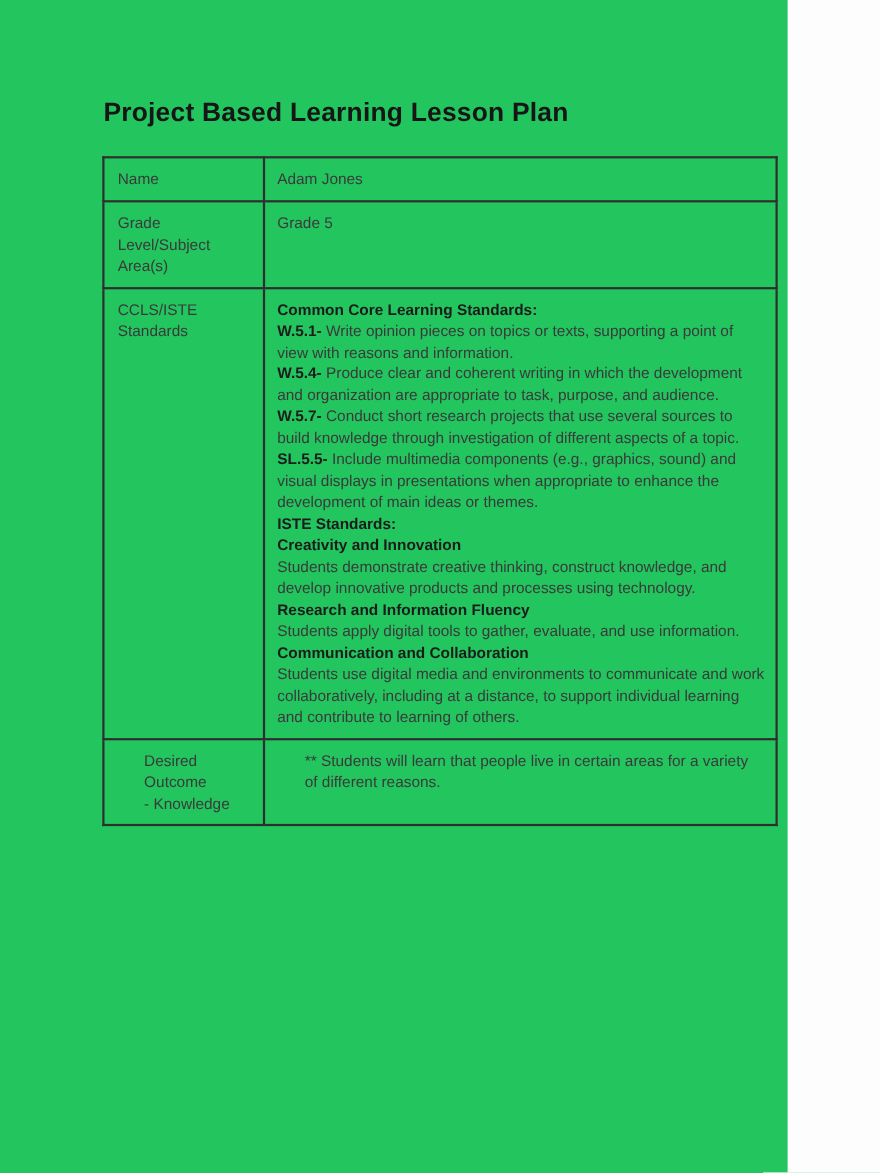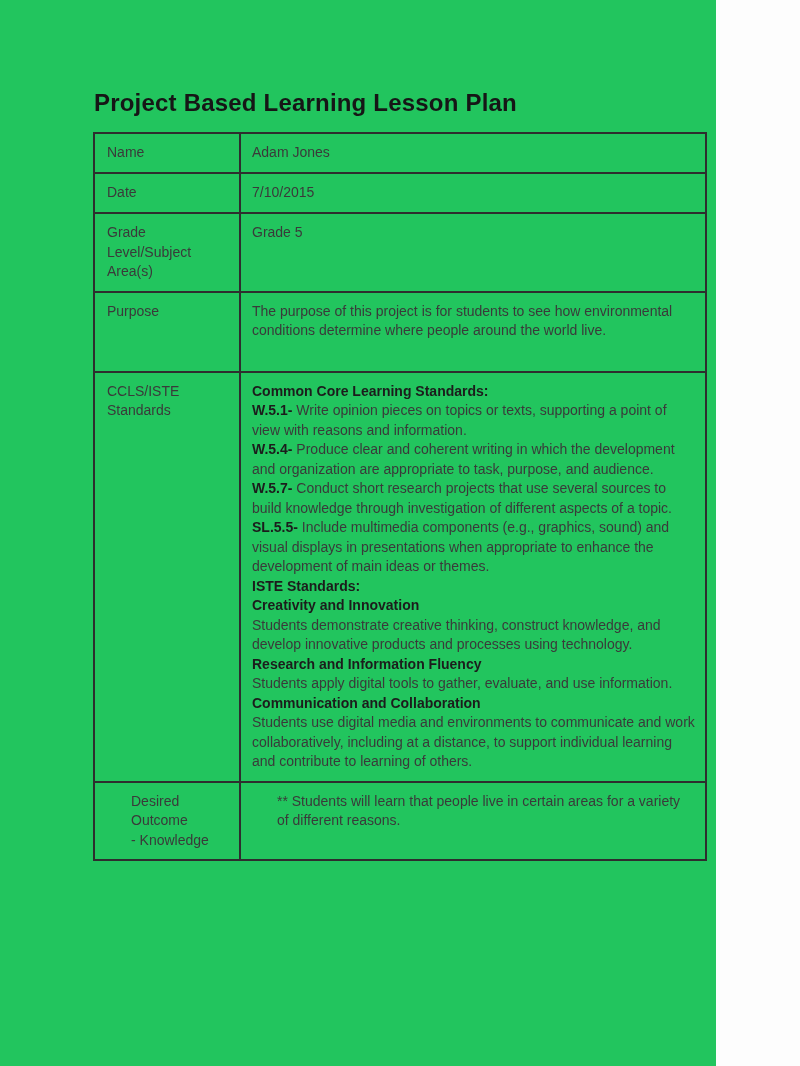--- a/index.html
+++ b/index.html
@@ -22,21 +22,21 @@
     margin: 0;
     font-size: 24px;
     line-height: 30px;
     font-weight: bold;
     letter-spacing: 0.2px;
     color: #161616;
   }
   table.plan-table {
     position: absolute;
     left: 93px;
-    top: 132px;
+    top: 142px;
     width: 612px;
     border-collapse: collapse;
     table-layout: fixed;
   }
   table.plan-table td {
     border: 2px solid #2e2e2e;
     vertical-align: top;
     box-sizing: border-box;
     font-size: 14px;
     line-height: 19.5px;
@@ -66,38 +66,26 @@
   <h1 class="doc-title">Project Based Learning Lesson Plan</h1>
 
   <table class="plan-table">
     <tbody>
         <tr class="row-0">
           <td class="label-cell">Name</td>
           <td class="content-cell">
             <div class="para"><span>Adam Jones</span></div>
           </td>
         </tr>
-        <tr class="row-1">
-          <td class="label-cell">Date</td>
-          <td class="content-cell">
-            <div class="para"><span>7/10/2015</span></div>
-          </td>
-        </tr>
         <tr class="row-3">
           <td class="label-cell">Grade
 Level/Subject
 Area(s)</td>
           <td class="content-cell">
             <div class="para"><span>Grade 5</span></div>
-          </td>
-        </tr>
-        <tr class="row-4">
-          <td class="label-cell">Purpose</td>
-          <td class="content-cell">
-            <div class="para"><span>The purpose of this project is for students to see how environmental conditions determine where people around the world live.</span></div>
           </td>
         </tr>
         <tr class="row-5">
           <td class="label-cell">CCLS/ISTE
 Standards</td>
           <td class="content-cell">
             <div class="para"><span class="seg-b seg-u">Common Core Learning Standards:</span></div>
             <div class="para"><span class="seg-b">W.5.1-</span><span> Write opinion pieces on topics or texts, supporting a point of view with reasons and information.</span></div>
             <div class="para"><span class="seg-b">W.5.4-</span><span> Produce clear and coherent writing in which the development and organization are appropriate to task, purpose, and audience.</span></div>
             <div class="para"><span class="seg-b">W.5.7-</span><span> Conduct short research projects that use several sources to build knowledge through investigation of different aspects of a topic.</span></div>

